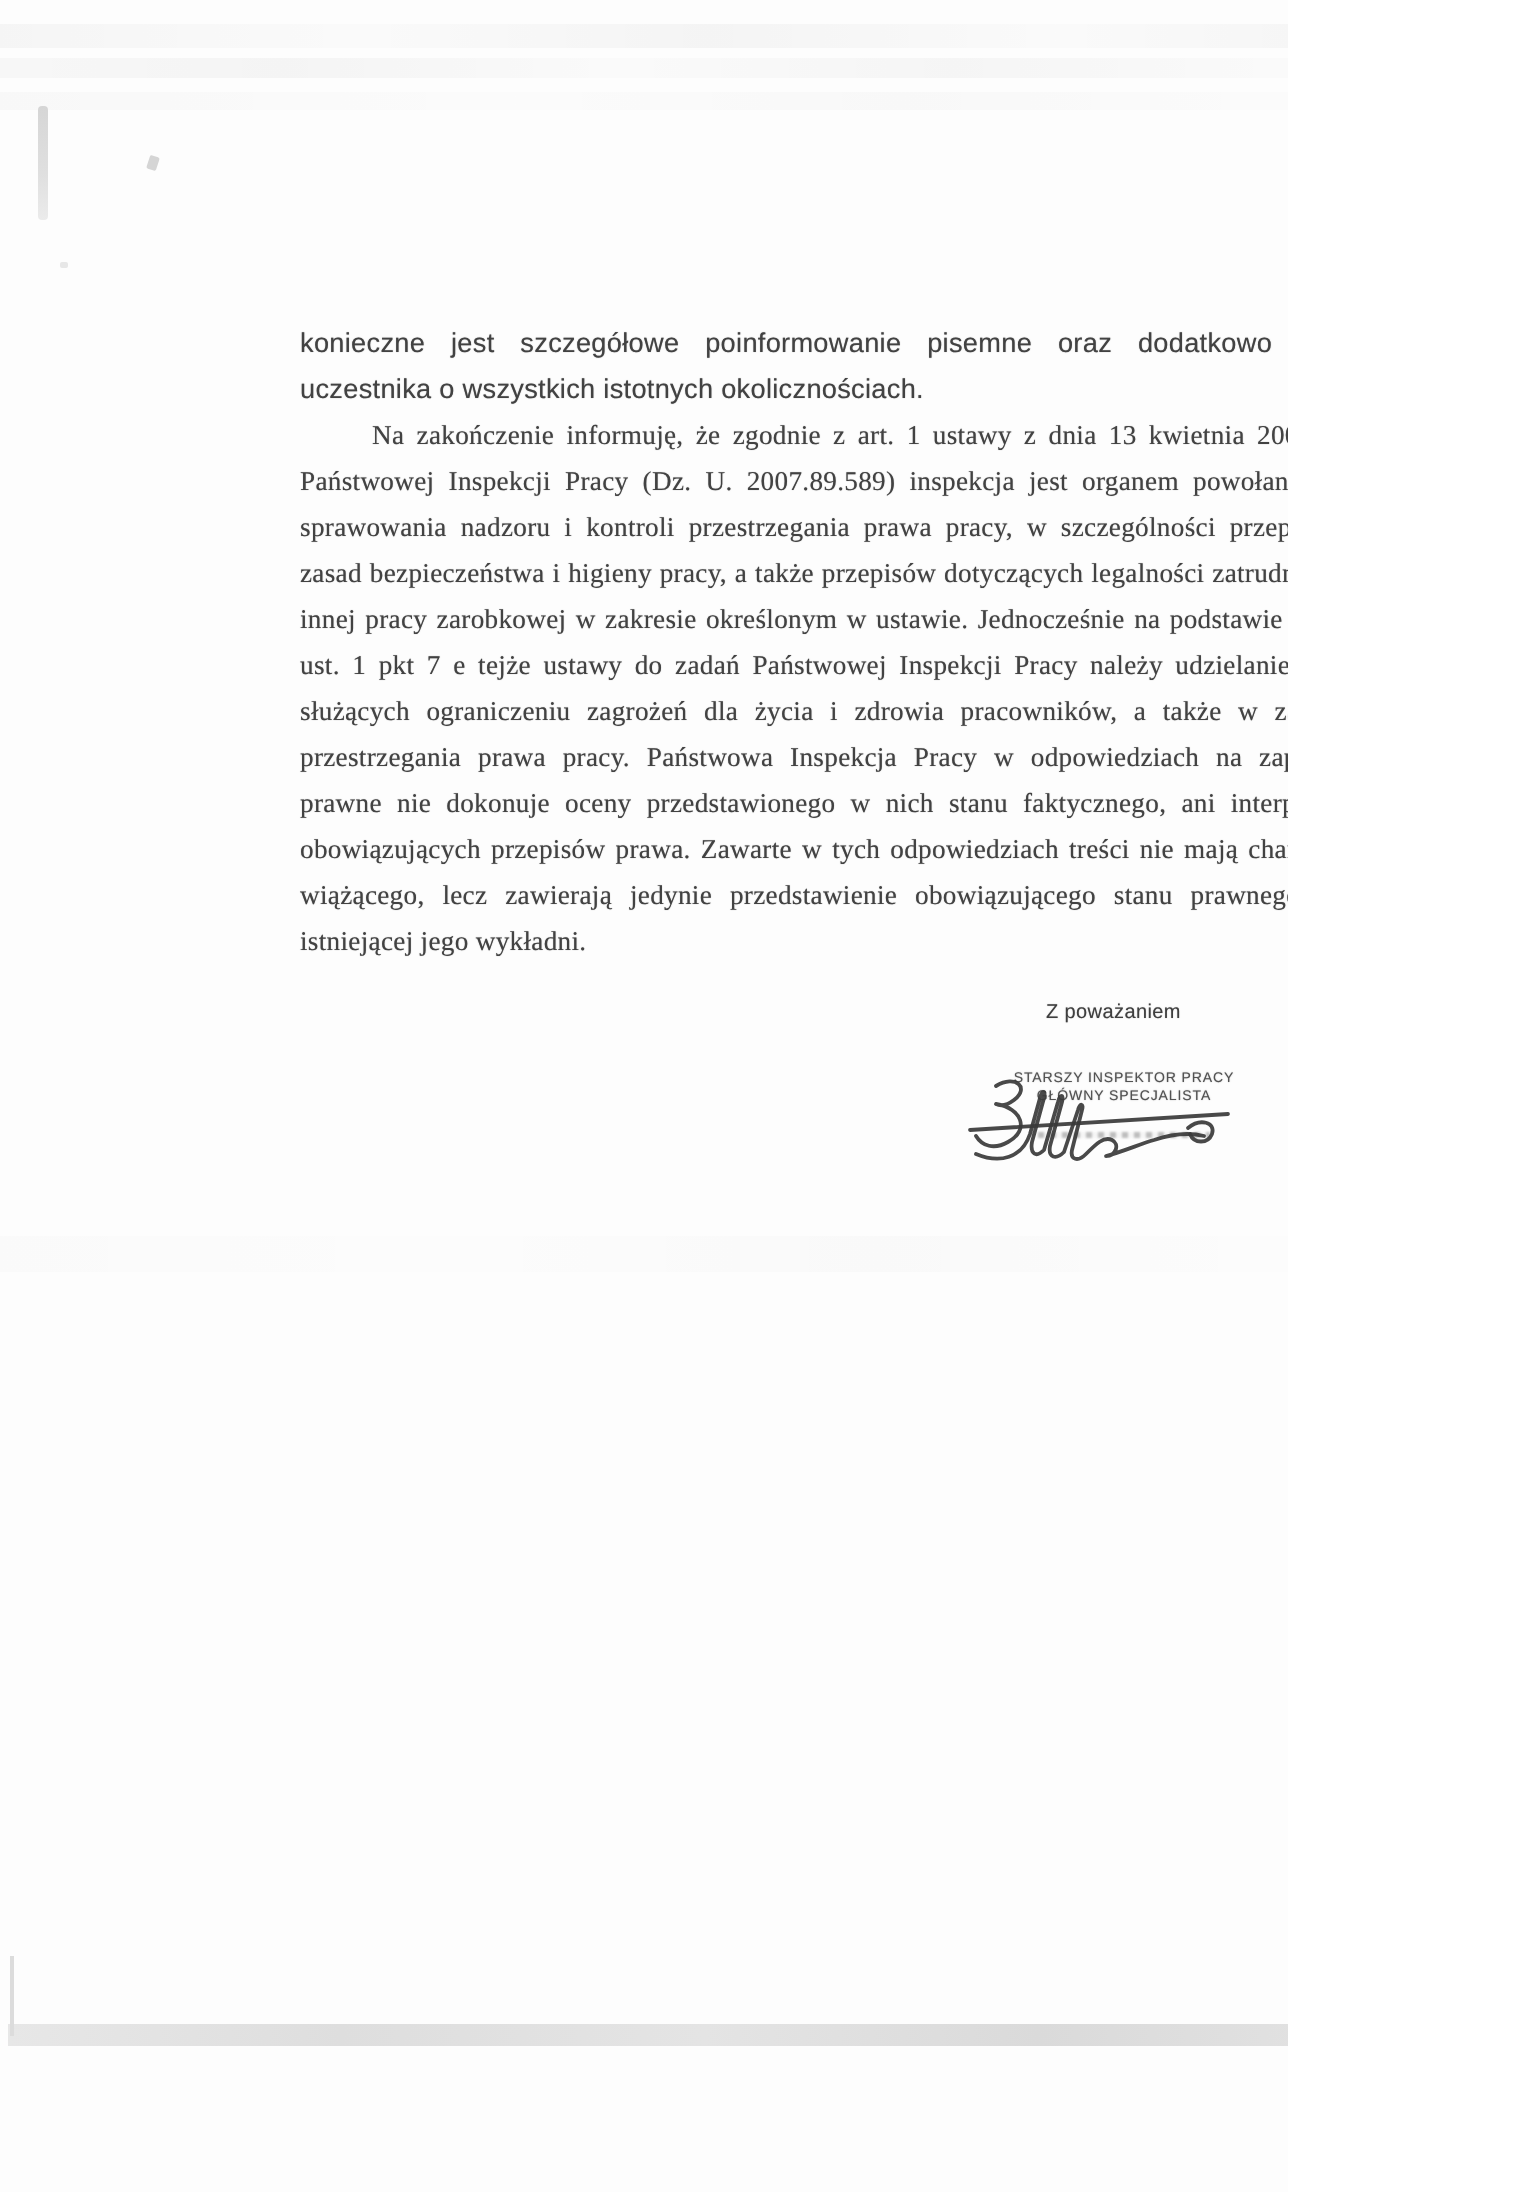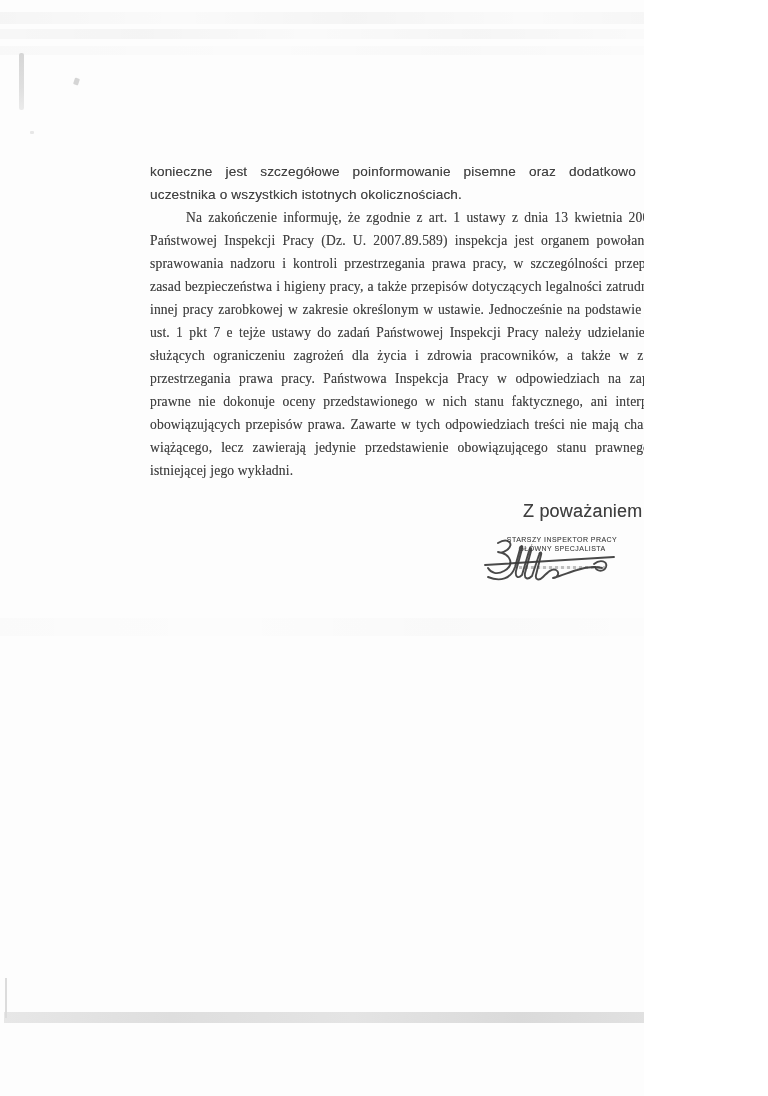--- a/index.html
+++ b/index.html
@@ -55,21 +55,21 @@
     line-height: 23px;
     text-align: justify;
     letter-spacing: 0.15px;
     text-shadow: 0 0 0.5px rgba(66,66,66,0.55);
   }
   .letter-body p { margin: 0; }
   .para-indent { text-indent: 36px; font-family: Liberation Serif, serif; }
 
   .closing {
     position: absolute; left: 523px; top: 501px;
-    color: #3f3f3f; font-size: 18px; letter-spacing: 0.2px;
+    color: #3f3f3f; font-size: 10px; letter-spacing: 0.2px;
     text-shadow: 0 0 0.5px rgba(63,63,63,0.5);
   }
 
   
   .stamp {
     position: absolute; left: 487px; top: 535px; width: 150px;
     text-align: center;
     color: #525252;
     font-size: 7px;
     line-height: 9px;

